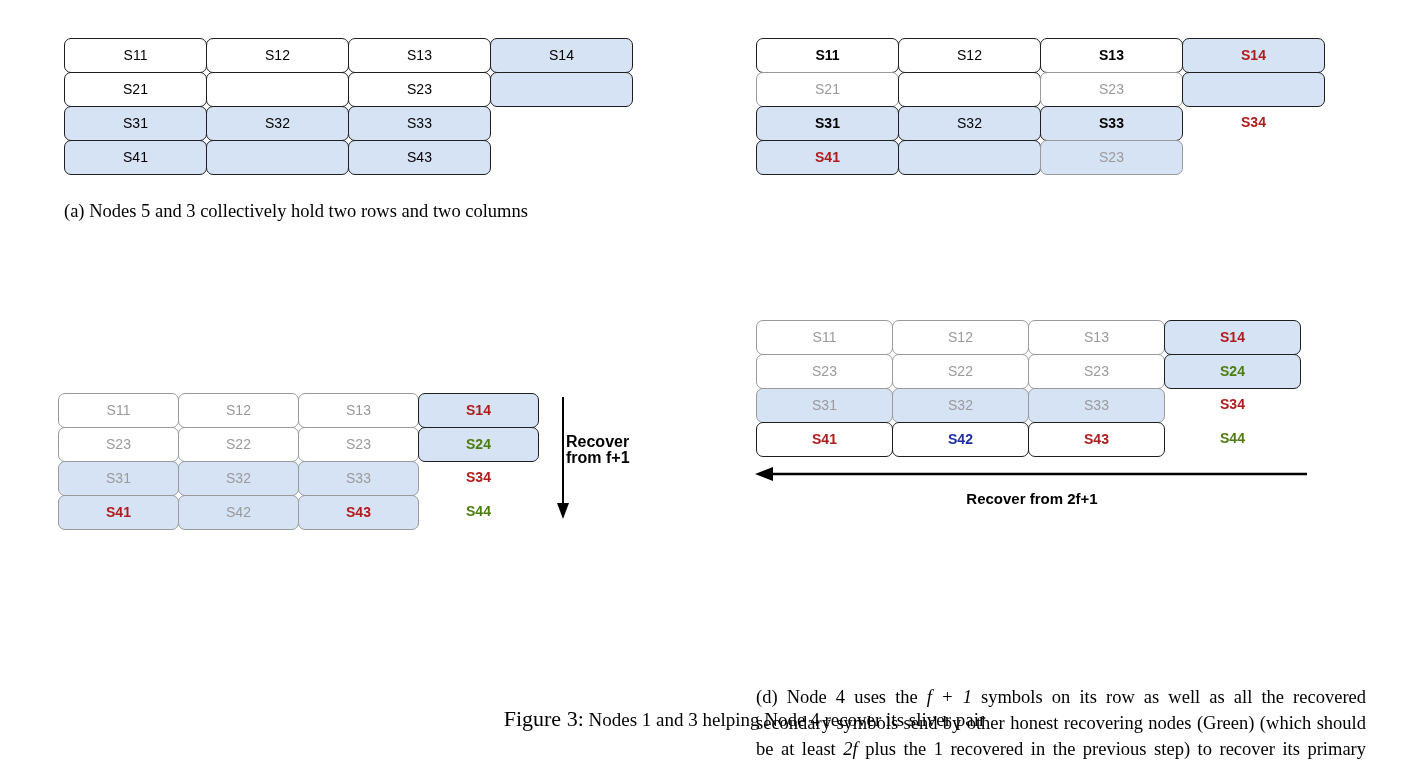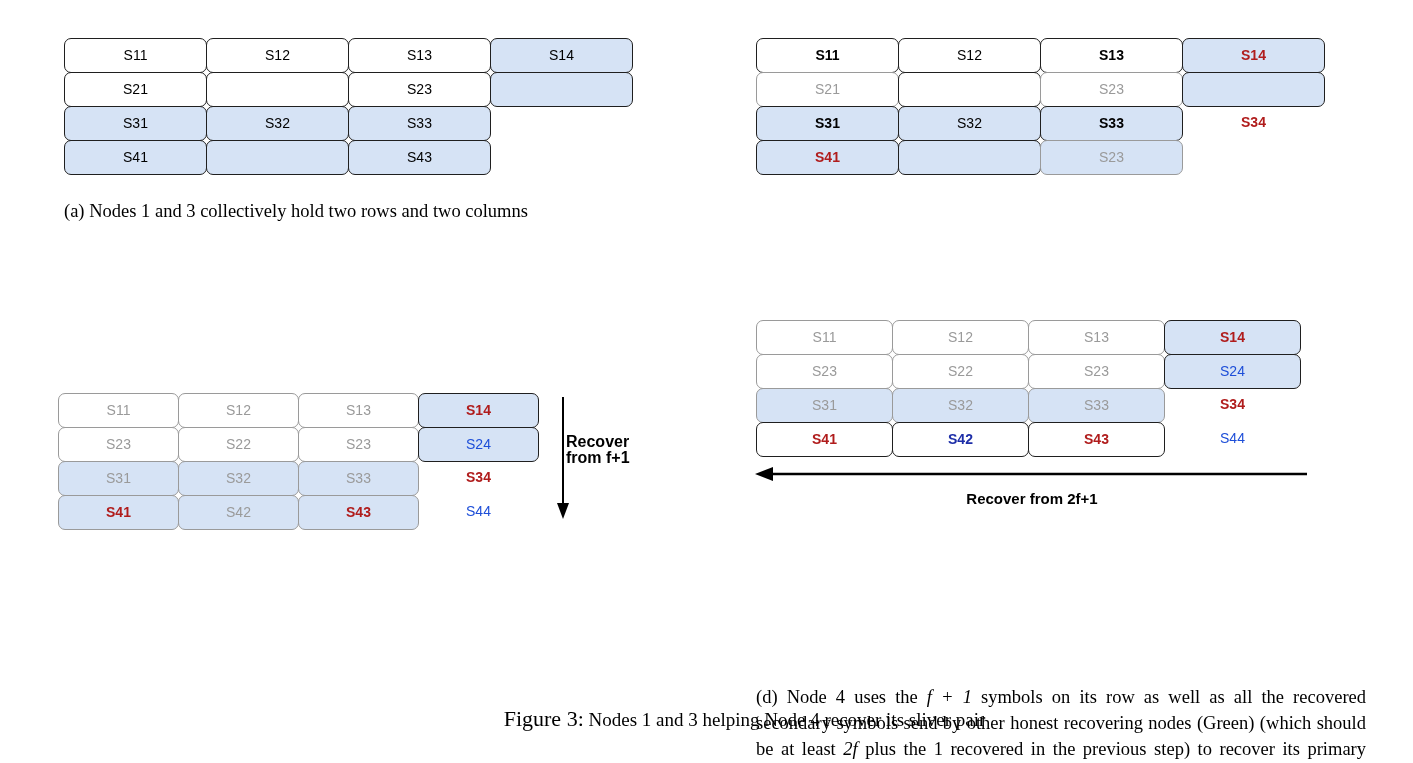--- a/index.html
+++ b/index.html
@@ -52,21 +52,21 @@
   .cell.faint {
     border-color: #9a9a9a;
     color: #9a9a9a;
   }
   .cell.faintblue {
     border-color: #9a9a9a;
     background: #d6e3f5;
     color: #9a9a9a;
   }
   .cell.redtext { color: #b01c1c; font-weight: bold; }
-  .cell.greentext { color: #1d4ed8; font-weight: normal; text-align: center; }
+  .cell.greentext { color: #4d7c0f; font-weight: bold; text-align: center; }
   .cell.bluetext { color: #1d2ea8; font-weight: bold; }
   .cell.bold { font-weight: bold; }
   .cell.plainlabel {
     border: none;
     background: transparent;
   }
 
   
   .caption {
     font-family: "Liberation Serif", serif;
@@ -136,21 +136,21 @@
       </div>
       <div class="row">
         <div class="cell blue" style="width: 143px;">S41</div>
         <div class="cell blue" style="width: 143px;"></div>
         <div class="cell blue" style="width: 143px;">S43</div>
         <div class="cell noborder" style="width: 143px;"></div>
       </div>
     </div>
   <div class="caption" style="width:600px; margin-top:24px;">
     <span class="lbl">(a)</span>
-    <span>Nodes 1 and 3 collectively hold two rows and two columns</span>
+    <span>Nodes 5 and 3 collectively hold two rows and two columns</span>
   </div>
 </div>
 
 <div class="panel" style="left:756px; top:38px; width:605px;">
   <div class="grid" id="grid-b">
       <div class="row">
         <div class="cell bold" style="width: 143px;">S11</div>
         <div class="cell" style="width: 143px;">S12</div>
         <div class="cell bold" style="width: 143px;">S13</div>
         <div class="cell blue redtext" style="width: 143px;">S14</div>

